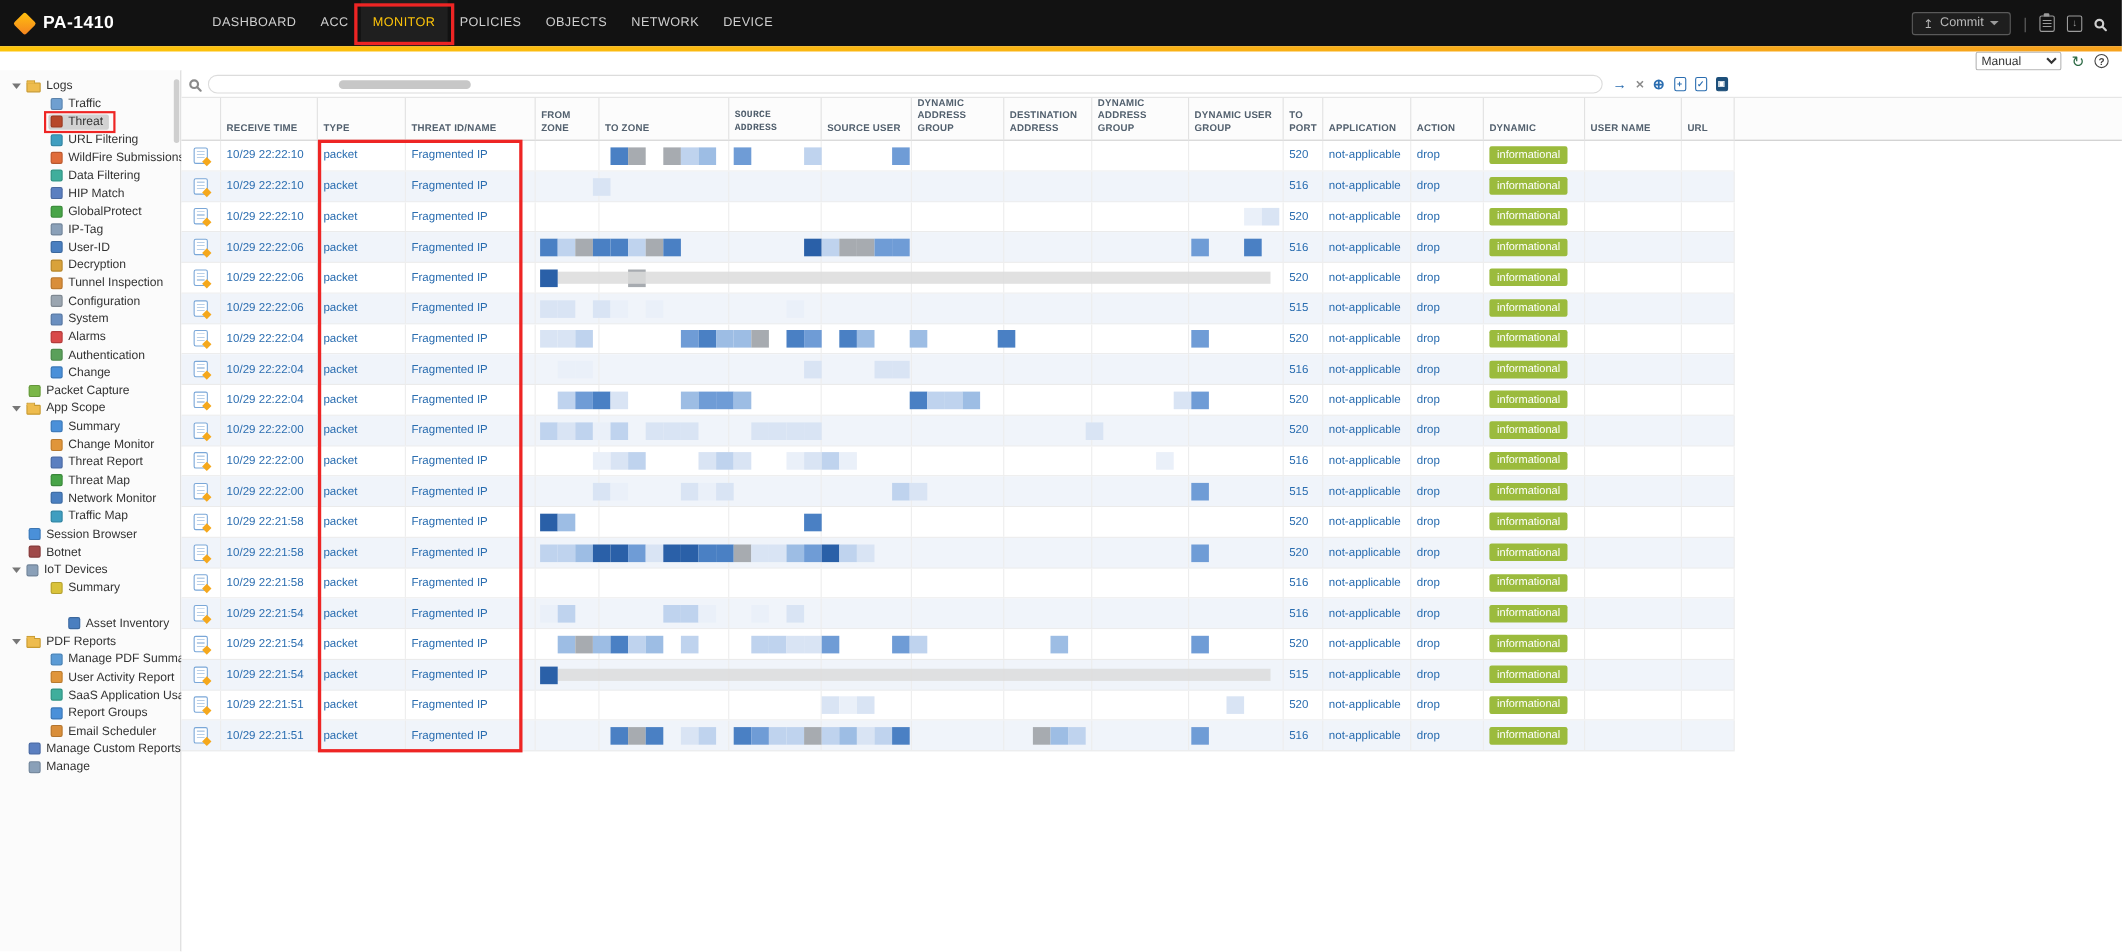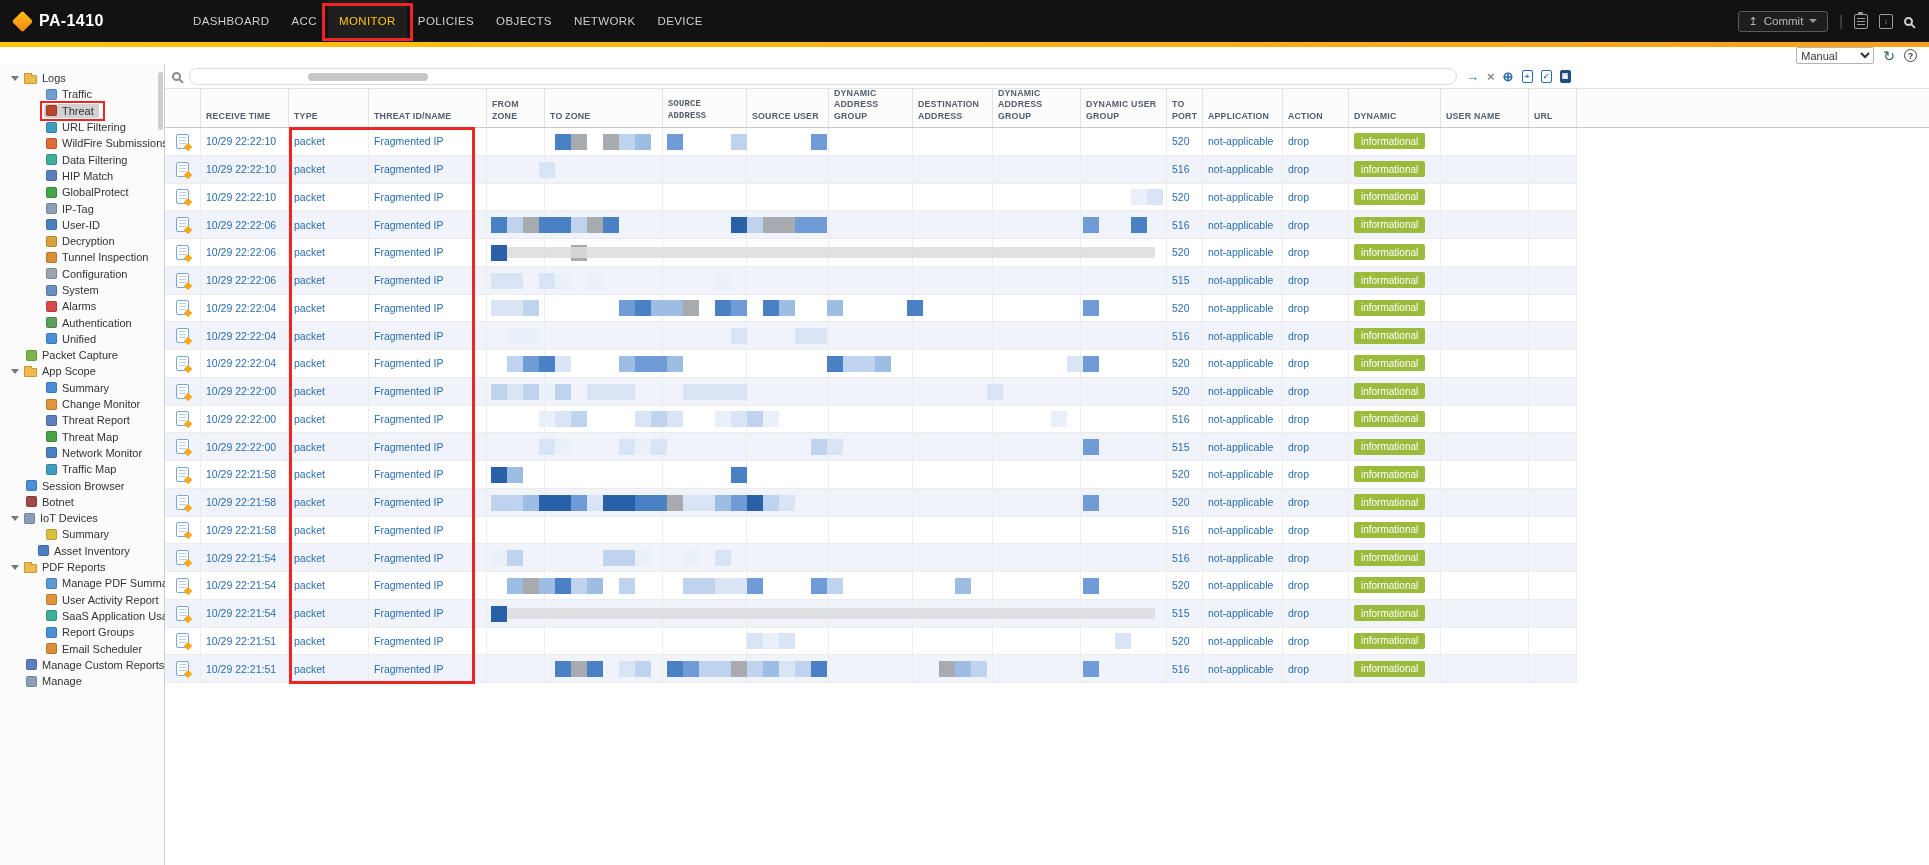--- a/index.html
+++ b/index.html
@@ -223,21 +223,21 @@
     </div>
     <div class="tree-item" style="padding-left: 44px;">
       <span class="inner">
         <span class="mini-icon" style="background: rgb(90, 160, 90);"></span>
         <span>Authentication</span>
       </span>
     </div>
     <div class="tree-item" style="padding-left: 44px;">
       <span class="inner">
         <span class="mini-icon" style="background: rgb(74, 144, 217);"></span>
-        <span>Unified</span>
+        <span>Change</span>
       </span>
     </div>
     <div class="tree-item" style="padding-left: 24px;">
       <span class="inner">
         <span class="mini-icon" style="background: rgb(122, 182, 72);"></span>
         <span>Packet Capture</span>
       </span>
     </div>
     <div class="tree-item" style="padding-left: 11px;">
       <span class="chev"></span>
@@ -300,21 +300,21 @@
         <span class="mini-icon" style="background: rgb(138, 160, 184);"></span>
         <span>IoT Devices</span>
       </span>
     </div>
     <div class="tree-item" style="padding-left: 44px;">
       <span class="inner">
         <span class="mini-icon" style="background: rgb(217, 194, 58);"></span>
         <span>Summary</span>
       </span>
     </div>
-    <div class="tree-item" style="padding-left: 36px;">
+    <div class="tree-item" style="padding-left: 60px; margin-top: 16px;">
       <span class="inner">
         <span class="mini-icon" style="background: rgb(74, 127, 192);"></span>
         <span>Asset Inventory</span>
       </span>
     </div>
     <div class="tree-item" style="padding-left: 11px; text-align: right;">
       <span class="chev"></span>
       <span class="inner">
         <span class="folder-icon"></span>
         <span>PDF Reports</span>

